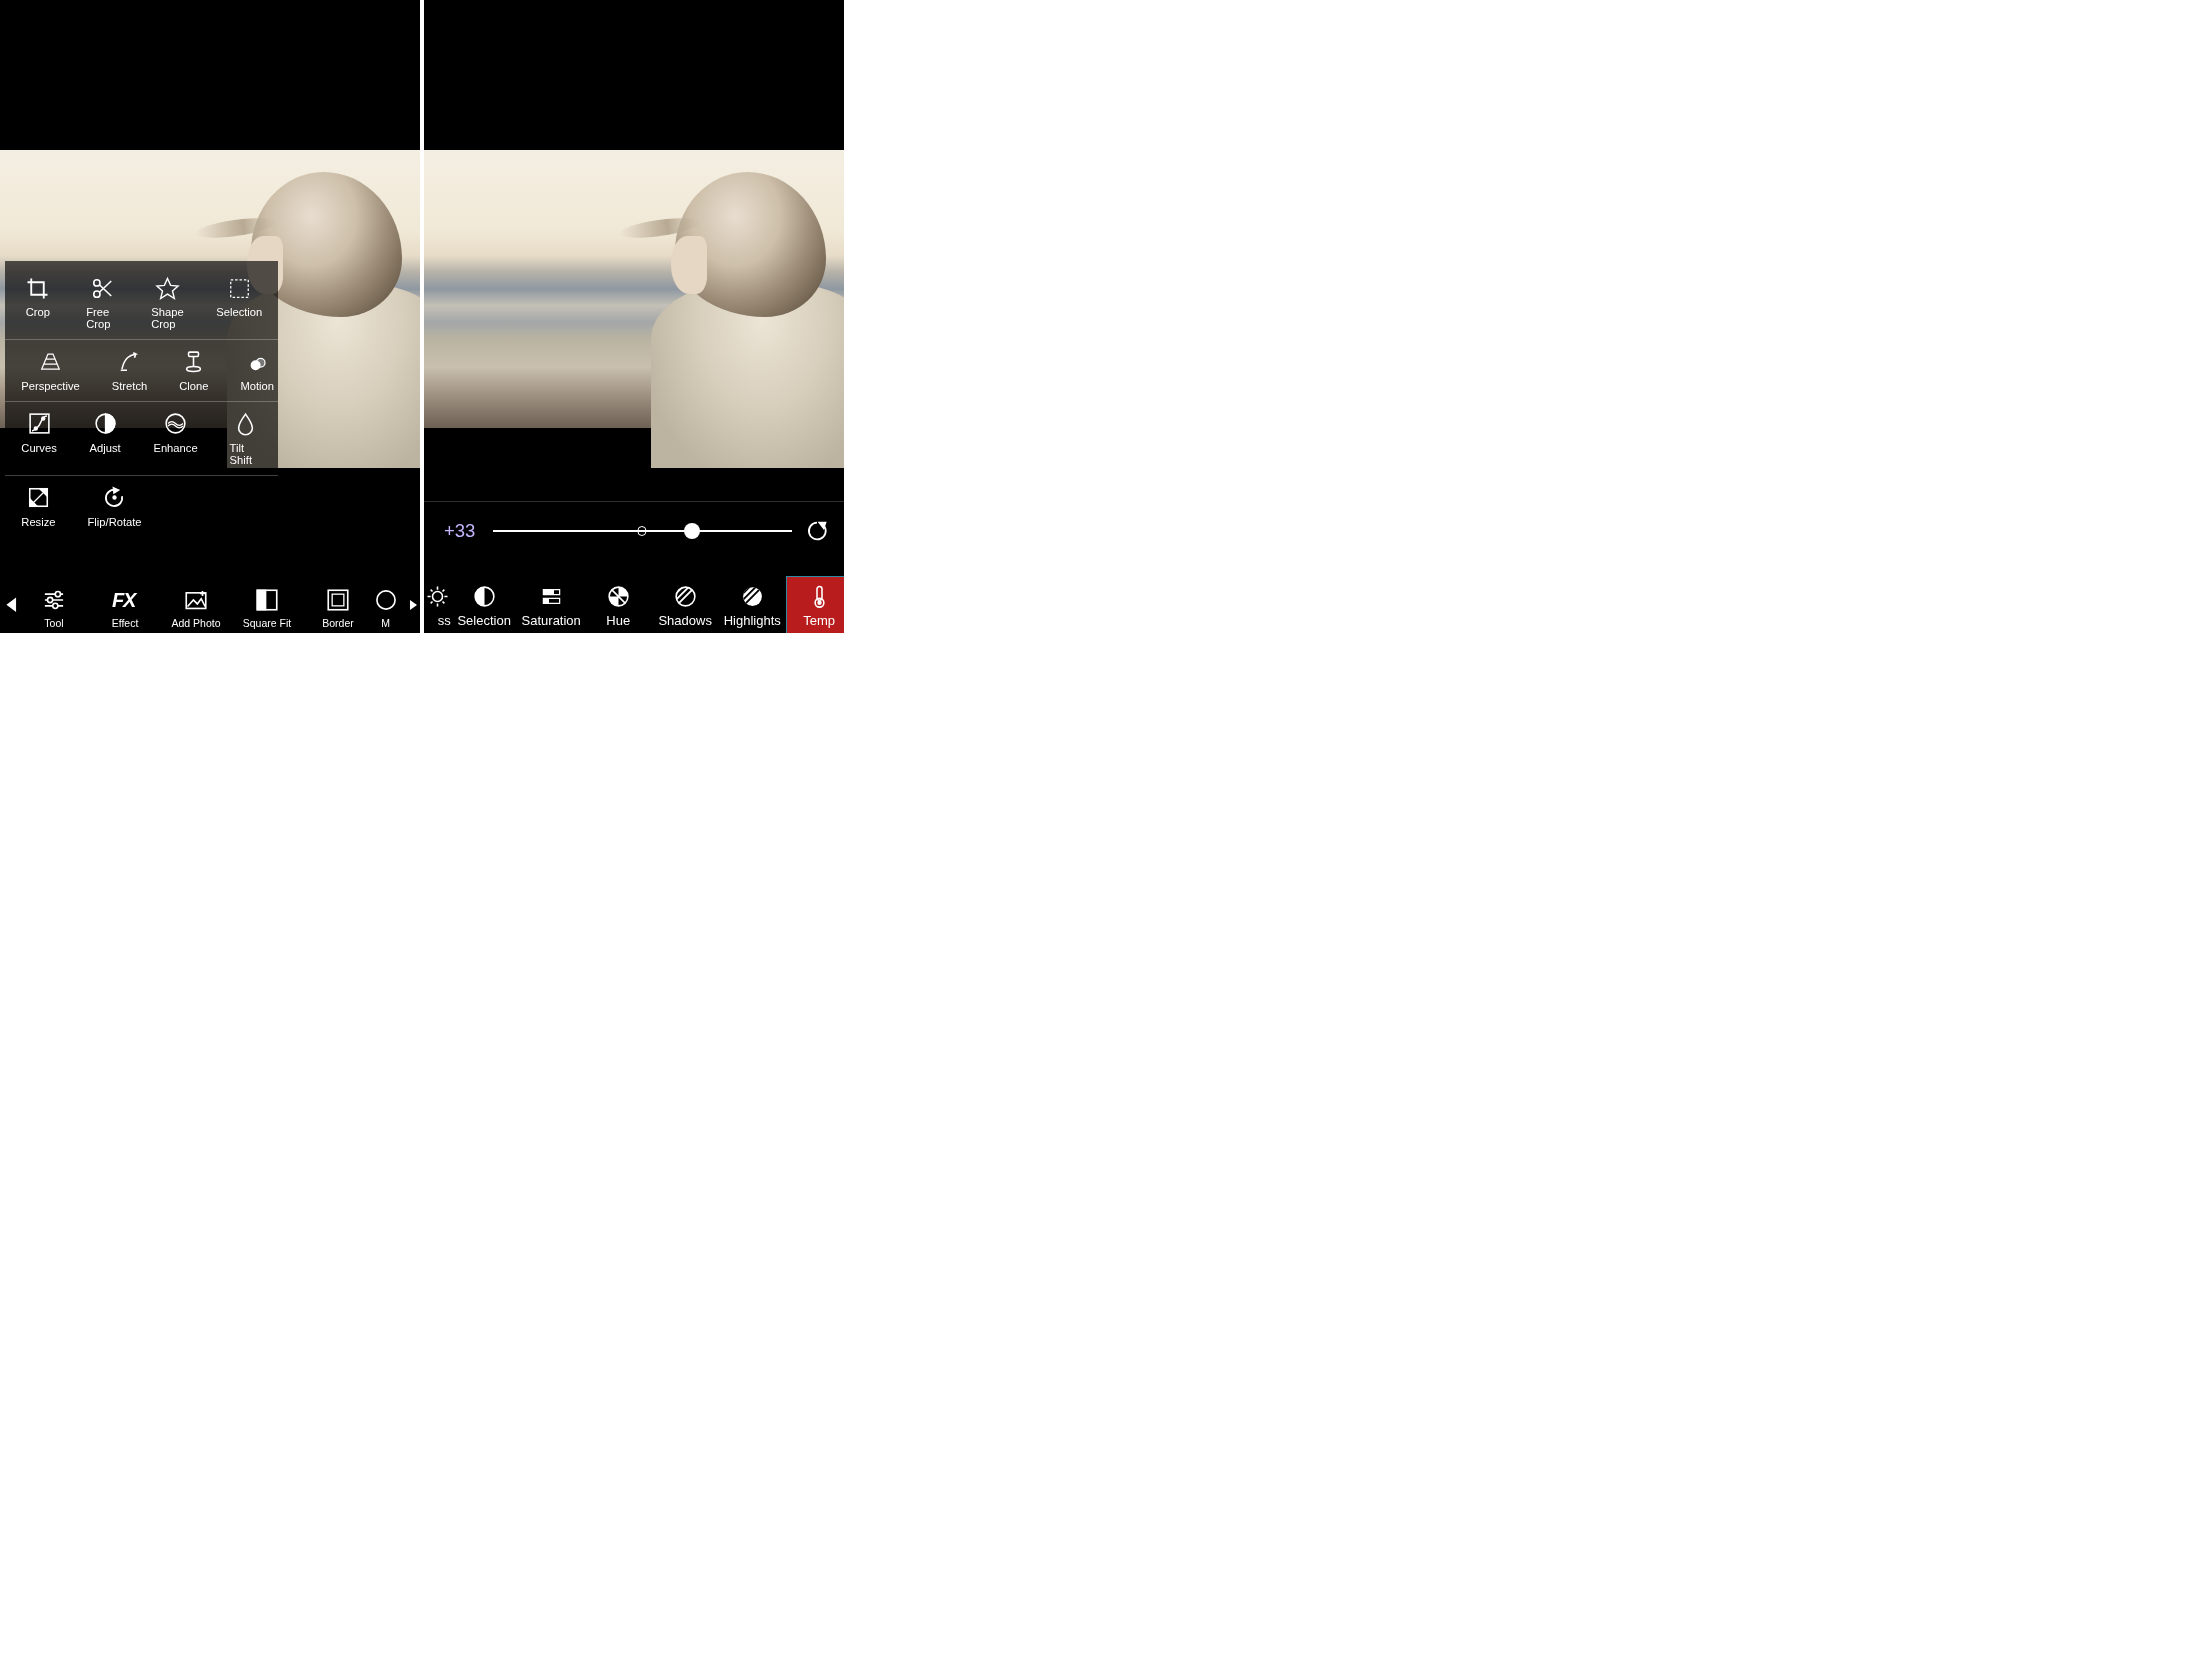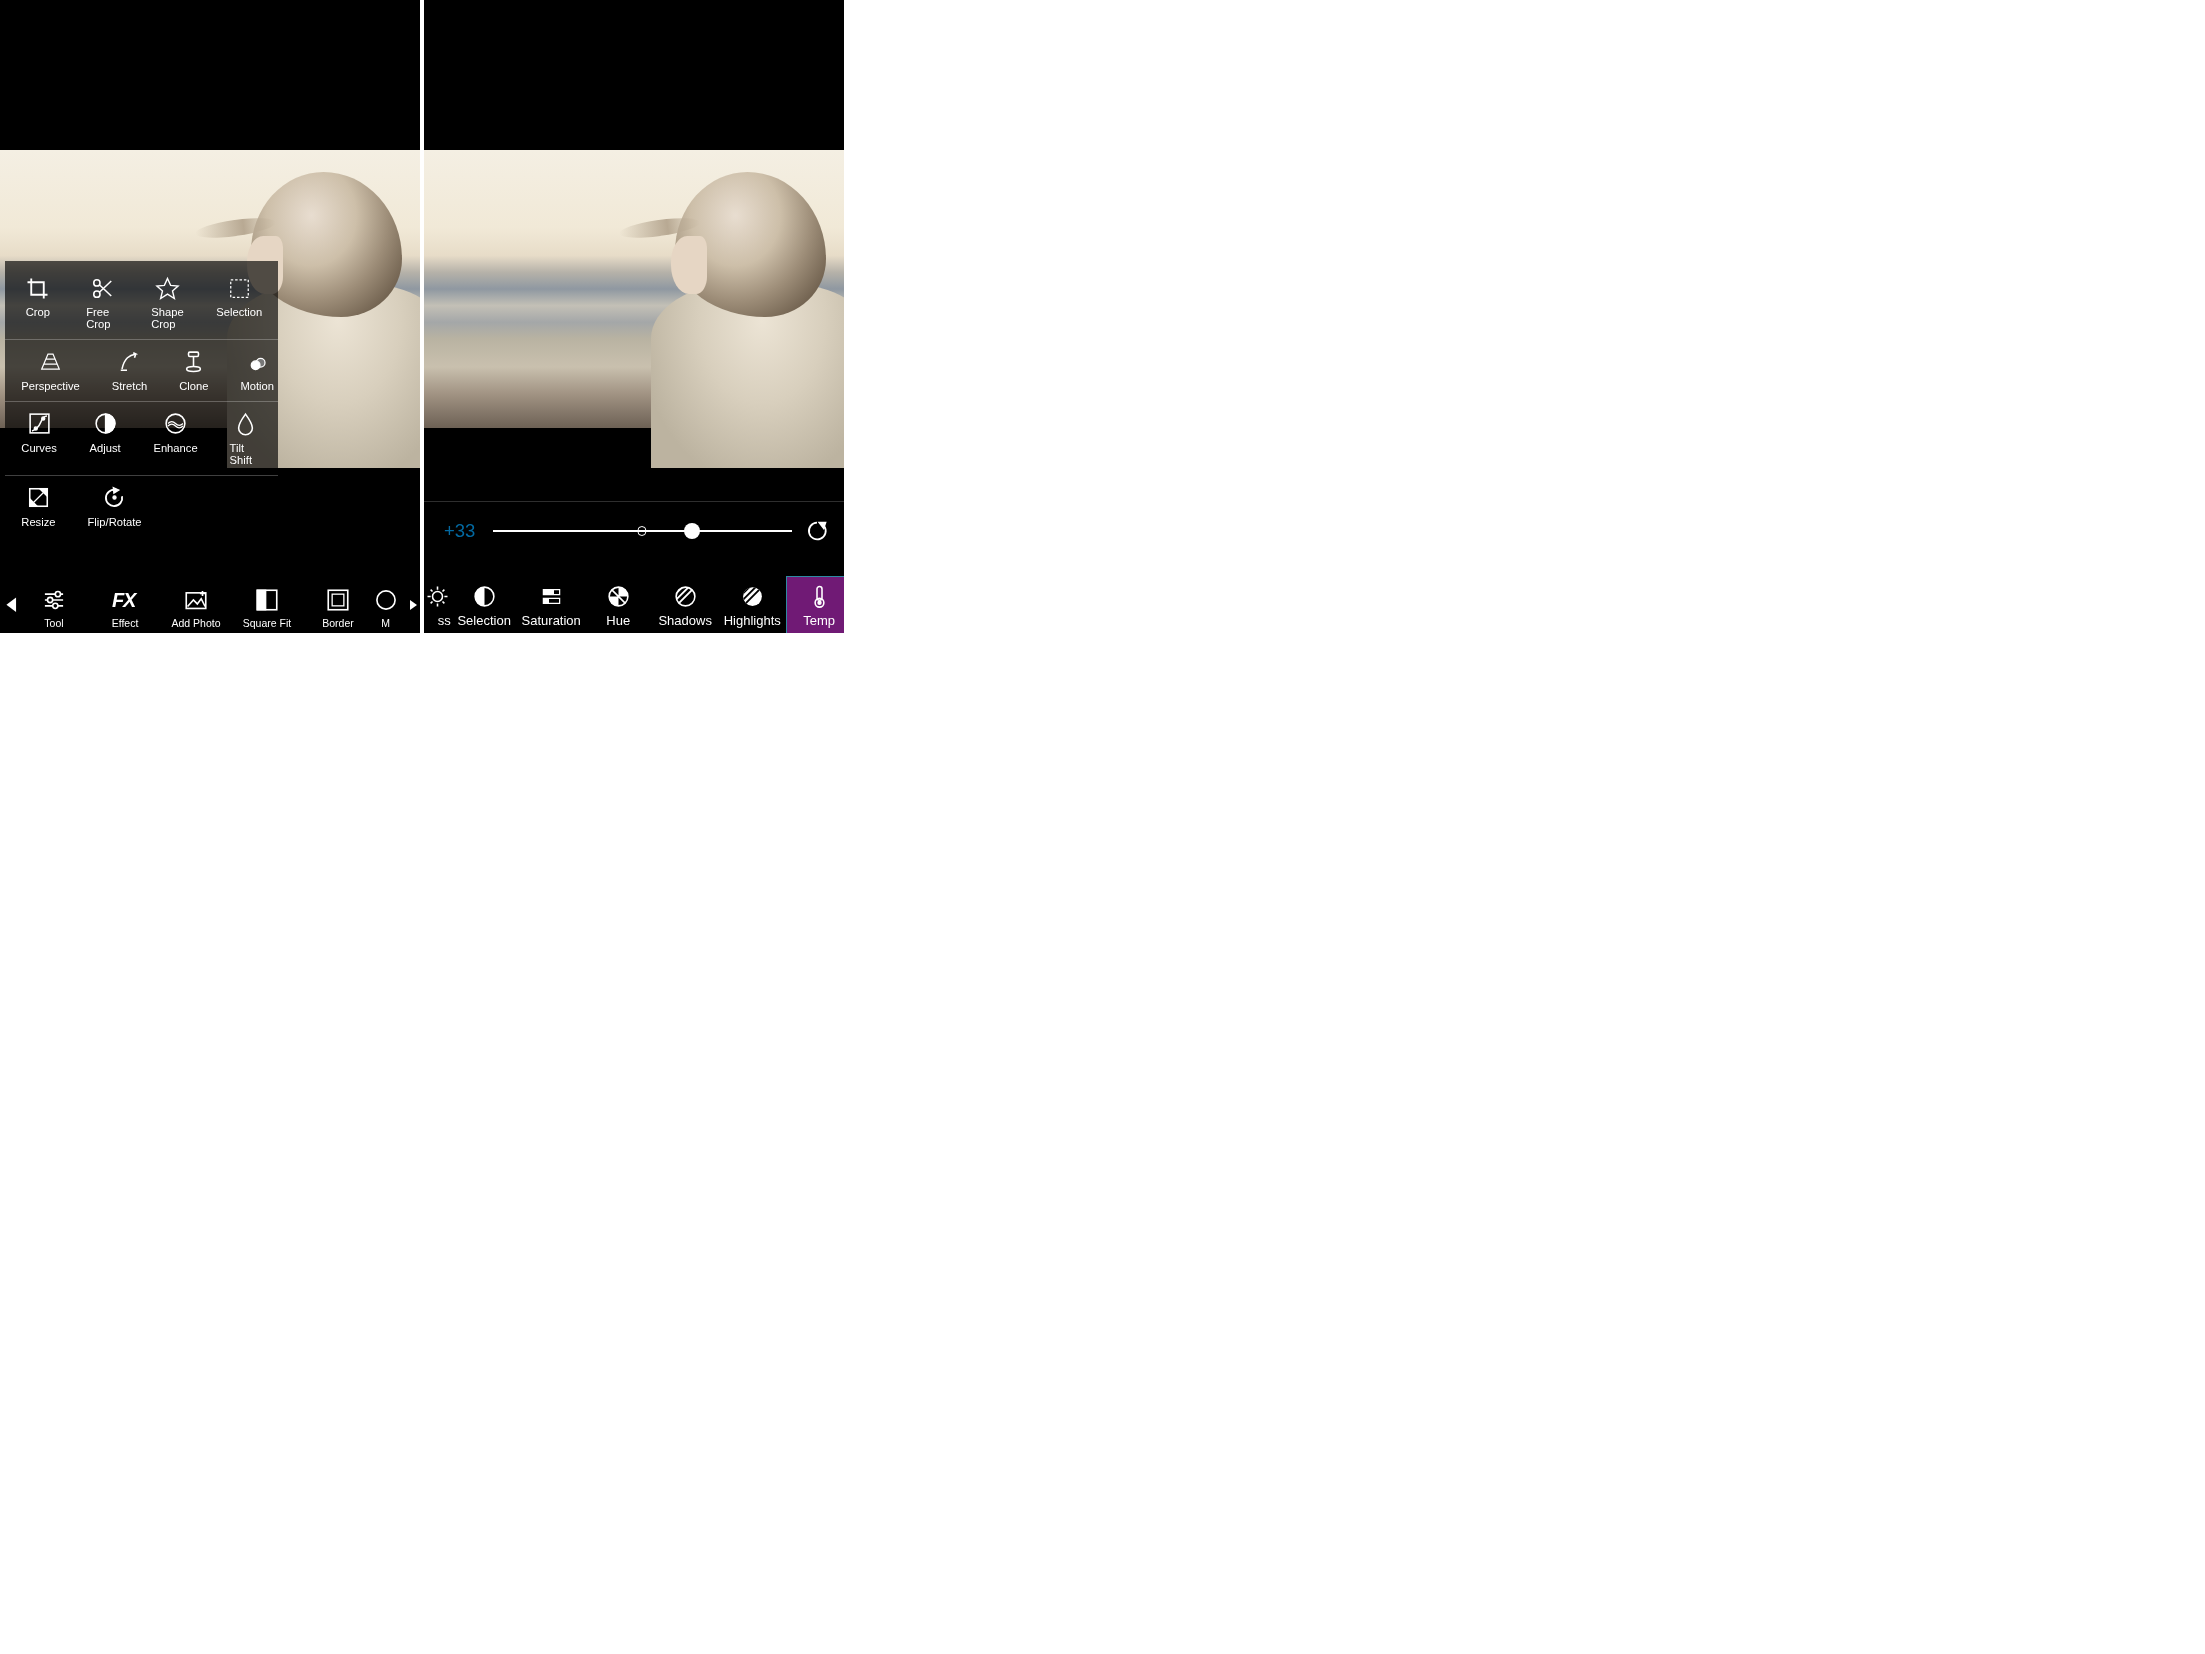--- a/index.html
+++ b/index.html
@@ -158,21 +158,21 @@
     left:0; right:0;
     top: 501px;
     height: 59px;
     border-top: 0.7px solid rgba(255,255,255,0.18);
     display:flex;
     align-items:center;
     padding: 0 14.5px 0 20px;
     gap: 12px;
   }
   .slider-value {
-    color:#0369a1;
+    color:#c4b5fd;
     font-size: 18.5px;
     font-weight: 400;
     width: 37px;
     text-align:left;
   }
   .slider-track {
     flex:1;
     position:relative;
     height: 20px;
     display:flex;
@@ -225,21 +225,21 @@
     gap:3.3px;
     color:#fff;
     font-size:13px;
     padding: 6.6px 0 5.3px;
     cursor:pointer;
   }
   .adj-item.partial-left { width: 28px; align-items:flex-end; margin-left: -1.3px;}
   .adj-item .icon { width:26px; height:26px; display:flex; align-items:center; justify-content:center;}
   .adj-item svg { width:25px; height:25px; }
   .adj-item.selected {
-    background:#701a75;
+    background:#b91c1c;
     border:0.7px solid #2e8aa3;
     border-bottom:none;
   }
 
 </style>
 </head>
 <body>
 
 <div class="pane left">
   <div class="photo">

